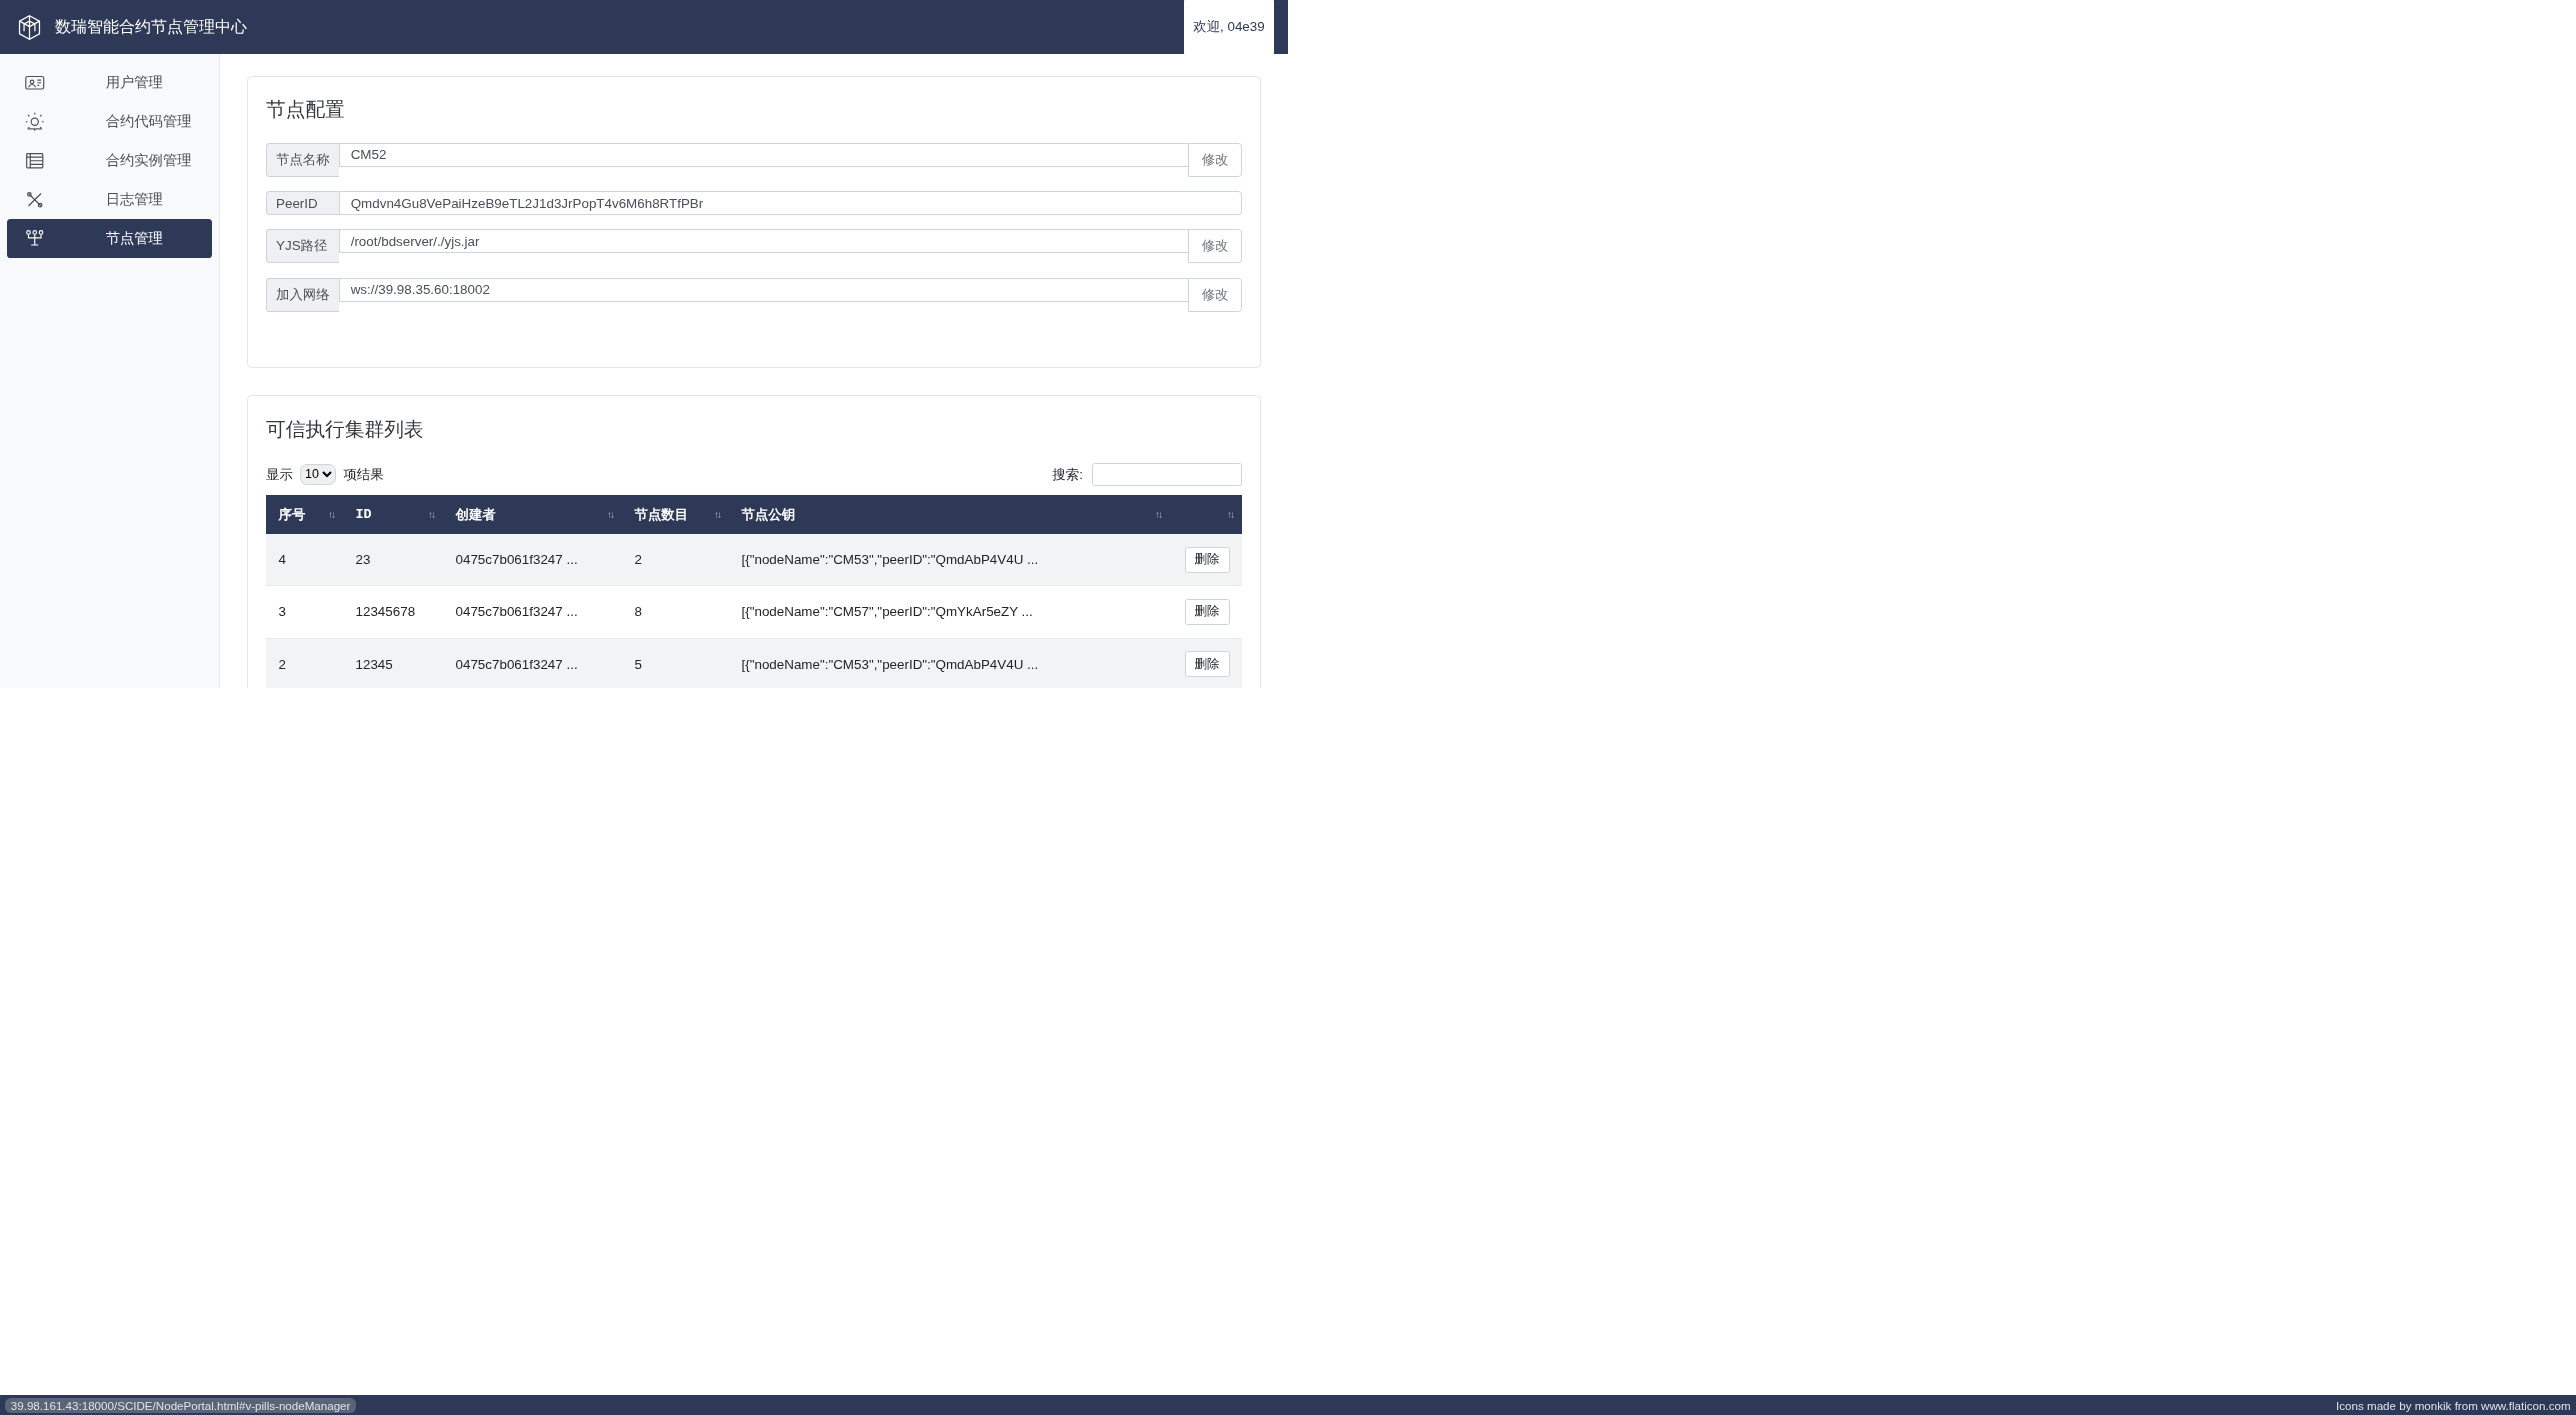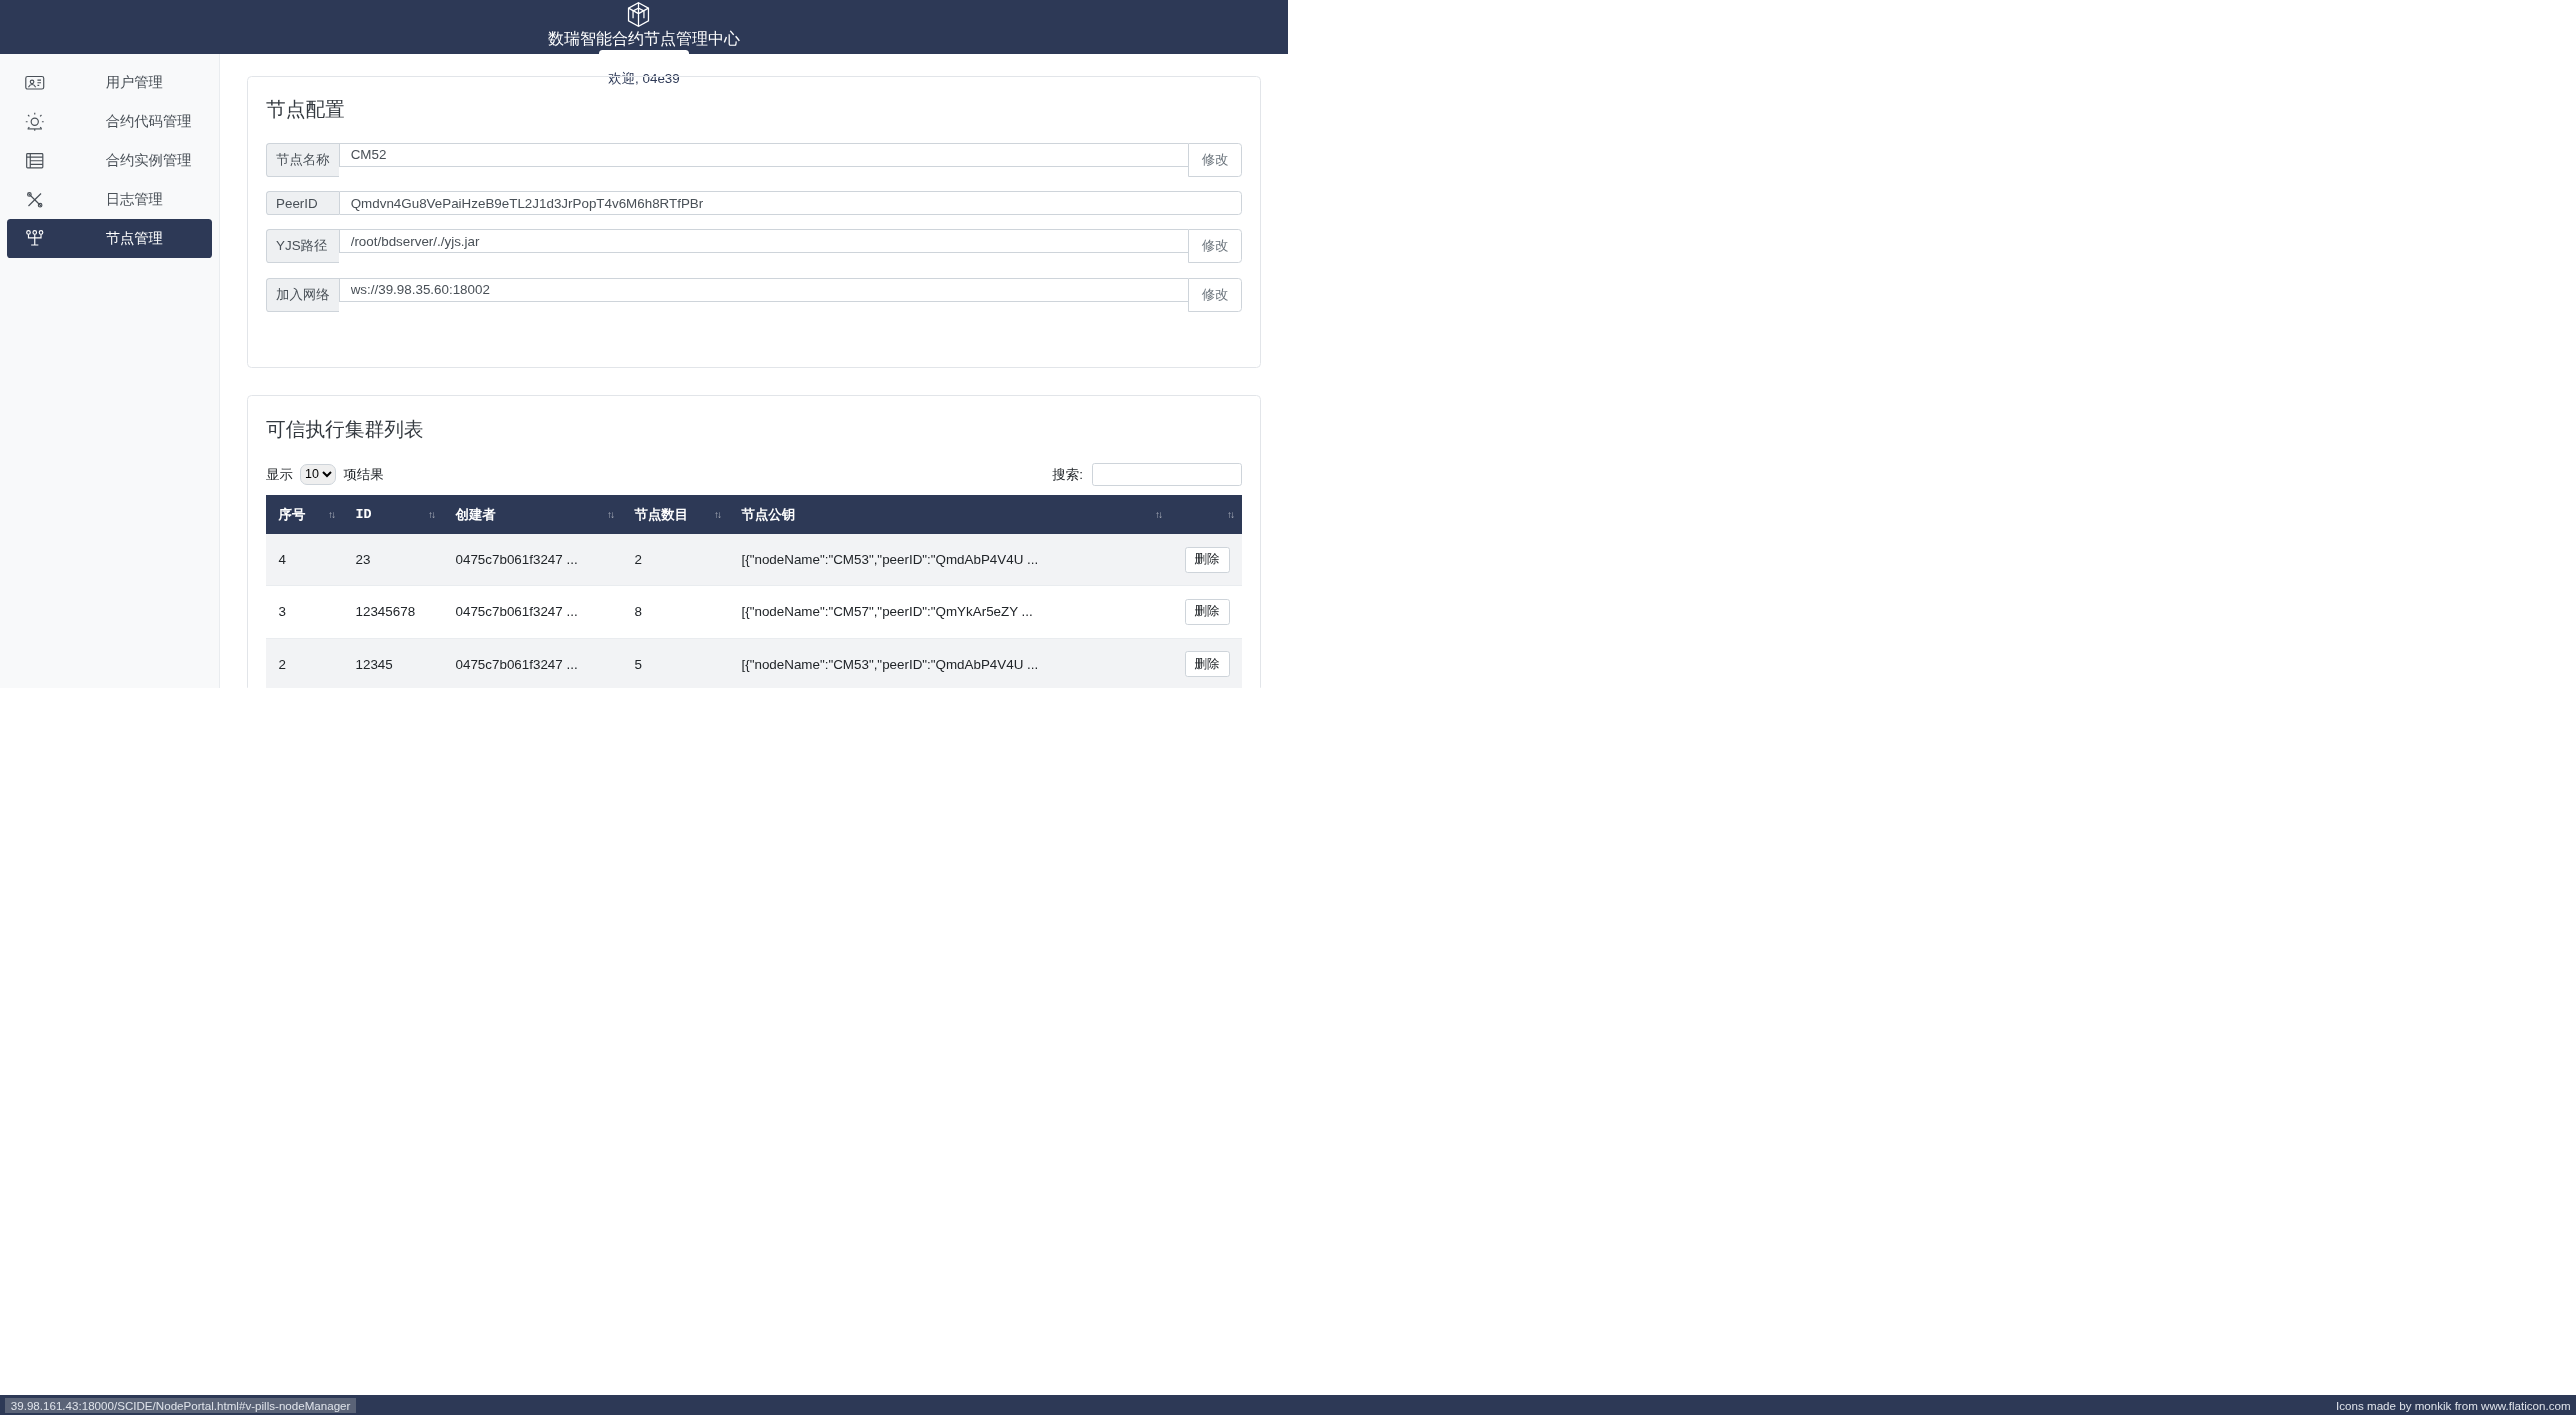--- a/index.html
+++ b/index.html
@@ -1,18 +1,18 @@
 <!DOCTYPE html>
 <html style="font-size:14.3px"><head>
 <meta charset="utf-8">
 <style>
 * { box-sizing: border-box; margin: 0; padding: 0; }
 html, body { width: 1288px; height: 708px; font-family: -apple-system, "Helvetica Neue", Arial, sans-serif; background: #fff; overflow: hidden; }
 
-.header { height: 54px; background: #2d3956; display: flex; align-items: center; padding: 0 14.3px; flex-direction: column; }
+.header { height: 54px; background: #2d3956; display: flex; align-items: center; padding: 0 14.3px; }
 .header-logo { width: 30px; height: 30px; margin-right: 10.7px; display:flex; align-items:center; justify-content:center; }
 .header-title { color: #fff; font-size: 16px; font-weight: 400; flex: 1; }
 .header-badge { background: #fff; color: #2d3956; padding: 20px 9px; border-radius: 3.6px; font-size: 13.4px; }
 
 .body { display: flex; height: calc(100% - 54px - 19.7px); }
 .sidebar { width: 220px; background: #f8f9fa; border-right: 0.9px solid #e9ecef; padding: 9px 0; }
 .nav-item { display: flex; align-items: center; height: 39px; padding: 0 16px; margin: 0 7.2px; border-radius: 3.6px; color: #495057; font-size: 14.3px; cursor: pointer; gap: 47px; }
 .nav-item.active { background: #2d3956; color: #fff; }
 .nav-icon { width: 23px; height: 23px; margin-right: 12.5px; display:flex; align-items:center; justify-content:center; }
 
@@ -32,21 +32,21 @@
 
 table { width: 100%; border-collapse: collapse; }
 thead { background: #2d3956; color: #fff; }
 th { text-align: left; font-size: 13.4px; font-weight: 600; padding: 10.7px 12.5px; position: relative; font-family: Liberation Mono, monospace; }
 .sort-icons { position: absolute; right: 9px; top: 50%; transform: translateY(-50%); opacity: .6; font-size: 9.8px; letter-spacing: -2.7px; }
 td { padding: 12.5px 12.5px; font-size: 13.4px; color: #212529; border-bottom: 0.9px solid #e9ecef; }
 tbody tr:nth-child(odd) { background: #f2f3f5; }
 .del-btn { border: 0.9px solid #ced4da; background: #fff; color: #212529; padding: 3.6px 9px; font-size: 12.5px; border-radius: 2.7px; cursor: pointer; }
 
 .footer { position: fixed; bottom: 0; left: 0; right: 0; height: 19.7px; background: #2d3956; color: #dfe3ea; font-size: 11.6px; display:flex; align-items:center; padding: 0 5.4px; justify-content: space-between; }
-.footer-left { background:#5a6377; padding:0.9px 5.4px; border-radius:0; }
+.footer-left { background:#5a6377; padding:0.9px 5.4px; border-radius:6px; }
 
 .cell-nowrap { white-space: nowrap; overflow: hidden; text-overflow: ellipsis; }
 </style>
 </head>
 <body>
 
 <div class="header">
   <span class="header-logo">
     <svg width="29" height="29" viewBox="0 0 32 32" fill="none" stroke="#fff" stroke-width="1.4">
       <path d="M16 3 L27 9 L27 23 L16 29 L5 23 L5 9 Z"></path>

